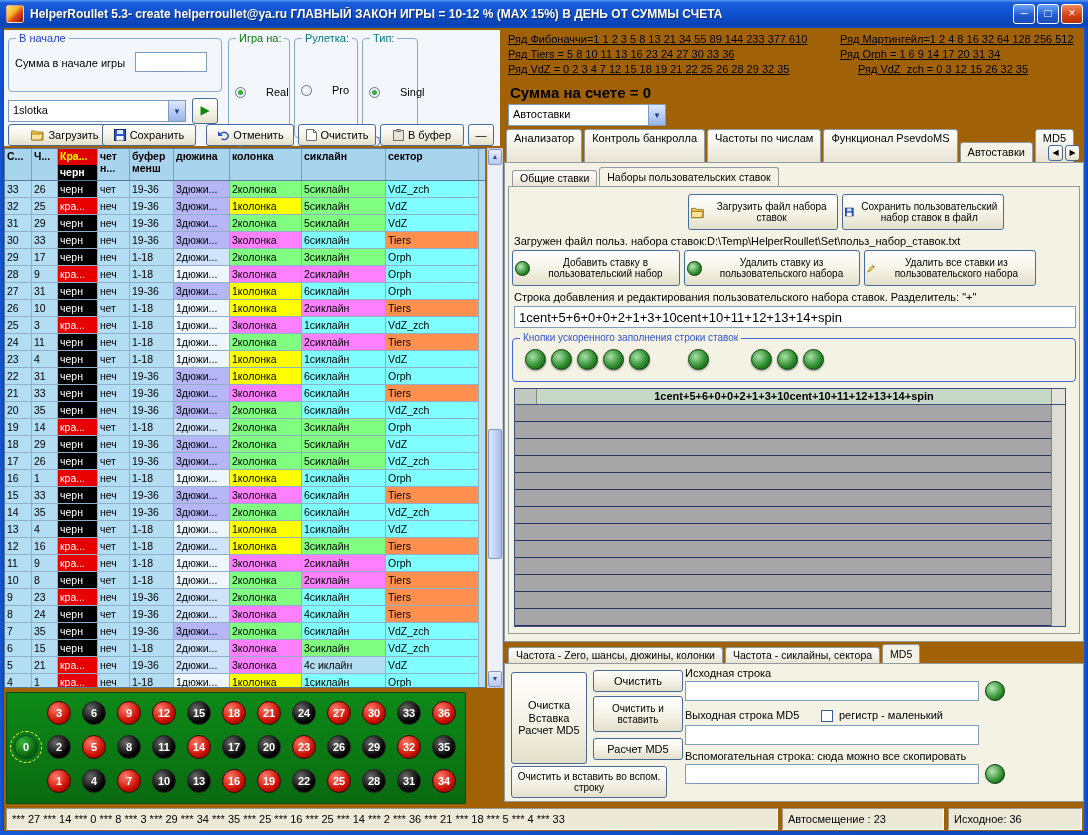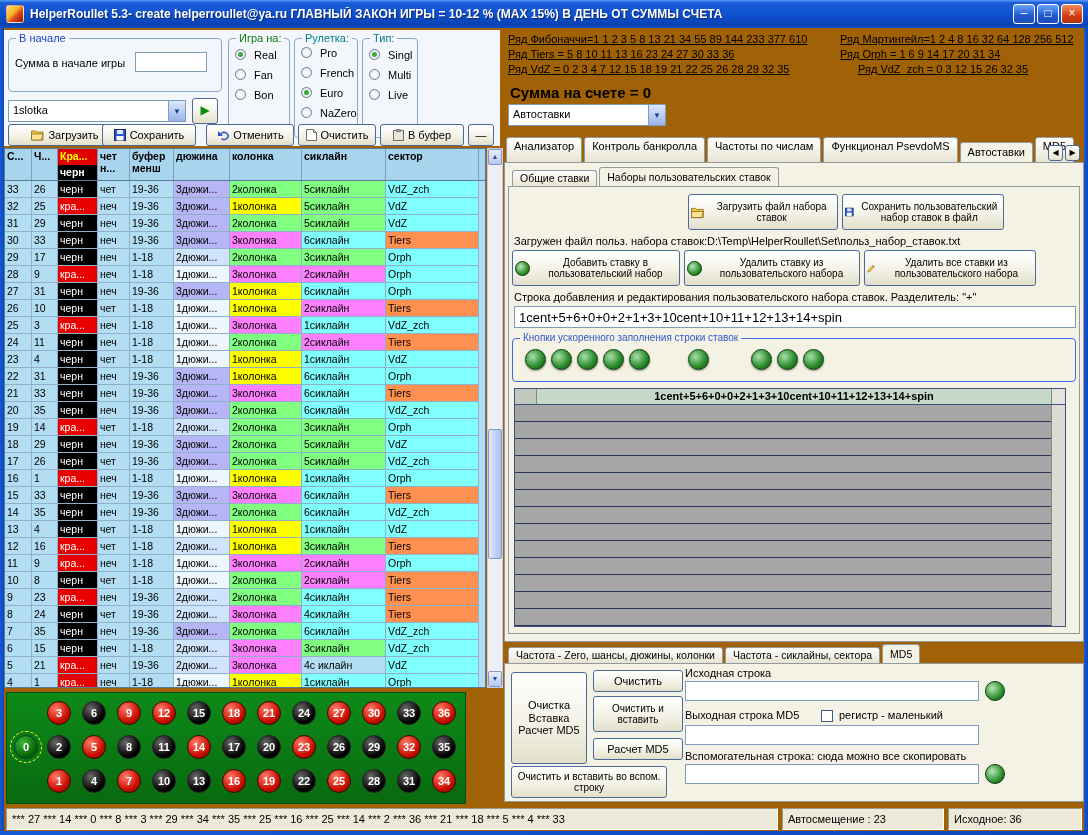--- a/index.html
+++ b/index.html
@@ -33,21 +33,21 @@
   .inp { position: absolute; background: #fff; border: 1px solid #7f9db9; font-size: 12px;
     padding: 1px 4px; font-family: inherit; }
   .combo { position: absolute; background: #fff; border: 1px solid #7f9db9; display: flex; overflow: hidden; }
   .combo .val { flex: 1; font-size: 11px; padding: 3px 4px; white-space: nowrap; overflow: hidden; }
   .combo .drop { width: 17px; background: linear-gradient(#dce8fc,#98b4e8); border-left: 1px solid #7f9db9;
     color: #16408c; font-size: 8px; display: flex; align-items: center; justify-content: center; }
   .gb { position: absolute; border: 1px solid #8aa8c8; border-radius: 4px; }
   .gb .legend { position: absolute; top: -7px; left: 7px; background: #f3f7fc; padding: 0 3px;
     font-size: 11px; white-space: nowrap; }
   .lab { position: absolute; font-size: 11px; white-space: nowrap; color: #000; }
-  .radio-row { display: flex; align-items: flex-start; gap: 8px; height: 20px; font-size: 11px; padding-left: 6px; }
+  .radio-row { display: flex; align-items: flex-end; gap: 20px; height: 20px; font-size: 11px; padding-left: 6px; margin-top: 29px; }
   .radio { width: 11px; height: 11px; border-radius: 50%; border: 1px solid #6a7a9a;
     background: radial-gradient(#ffffff,#dde4ee); display: inline-block; position: relative; flex: 0 0 auto; }
   .radio.on::after { content: ""; position: absolute; left: 2px; top: 2px; width: 5px; height: 5px;
     border-radius: 50%; background: #3aaa3a; }
   .cb { position: absolute; width: 12px; height: 12px; background: #fff; border: 1px solid #3a5a94; }
   .chipbtn { position: absolute; width: 20px; height: 20px; border-radius: 50%;
     background: radial-gradient(circle at 35% 35%,#b8e8b8,#2f8f2f 60%,#0c4a0c); border: 1px solid #083a08; }
   .chipbtn-sm { display: inline-block; width: 15px; height: 15px; border-radius: 50%; flex: 0 0 auto;
     background: radial-gradient(circle at 35% 35%,#b8e8b8,#2f8f2f 60%,#0c4a0c); border: 1px solid #083a08; }
   
@@ -87,21 +87,21 @@
   .sum-label { position: absolute; font-size: 15px; font-weight: bold; }
   .frame { position: absolute; border: 2px solid #1a1a1a; background: #ece9d8; }
   .spin { position: absolute; background: #fff; border: 1px solid #7f9db9; display: flex; }
   .spin .v { flex: 1; font-size: 15px; font-weight: bold; padding: 4px 2px 0 6px; }
   .spin .btns { width: 16px; display: flex; flex-direction: column; border-left: 1px solid #7f9db9; }
   .spin .sbtn { flex: 1; background: linear-gradient(#e8eefc,#b8c8ee); border: 1px solid #8098c8;
     font-size: 6px; text-align: center; color: #2a4a9a; line-height: 12px; }
   .tabs { position: absolute; display: flex; align-items: flex-end; gap: 2px; z-index: 5; }
   .tab { border: 1px solid #919b9c; border-bottom: none; border-radius: 3px 3px 0 0;
     background: linear-gradient(#fefefe,#e8e4d4); padding: 0 7px; font-size: 11px;
-    height: 25px; line-height: 16px; white-space: nowrap; }
+    height: 33px; line-height: 16px; white-space: nowrap; }
   .tab.small { font-size: 10.5px; height: 16px; line-height: 15px; }
   .tab.active { background: #f4f2e4; height: 20px; line-height: 19px; position: relative; z-index: 6; }
   .tab.small.active { height: 19px; line-height: 18px; }
   .panel { position: absolute; background: #f4f2e4; border: 1px solid #919b9c; }
   .arrbtn { position: absolute; width: 15px; height: 16px; font-size: 8px; z-index: 7; }
   
   .blist { position: absolute; border: 1px solid #405080; background: #a6a6a6; }
   .lhead { display: flex; height: 16px; border-bottom: 1px solid #405080; }
   .lhead .stub { width: 22px; background: #c0c8c0; border-right: 1px solid #808a80; }
   .lhead .main { flex: 1; background: #c6d8c6; font-size: 11px; font-weight: bold; text-align: center;

